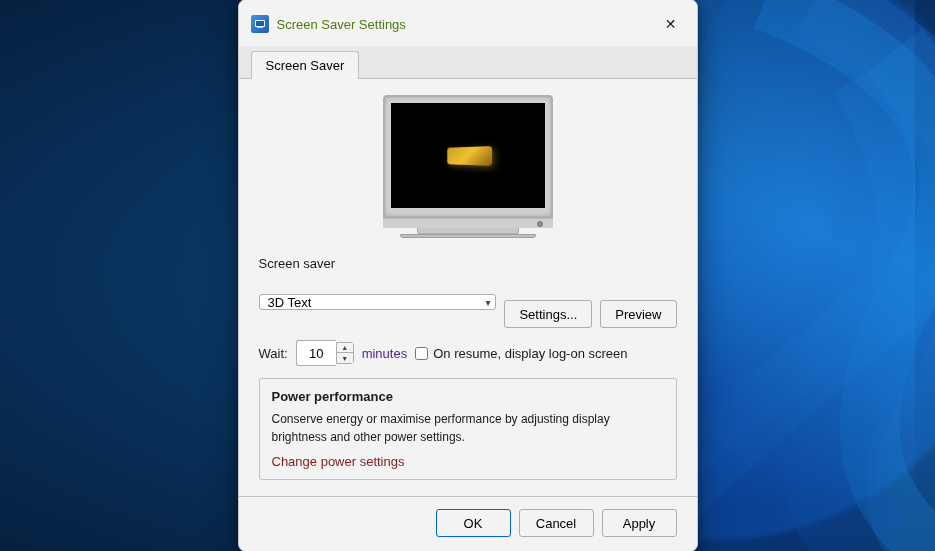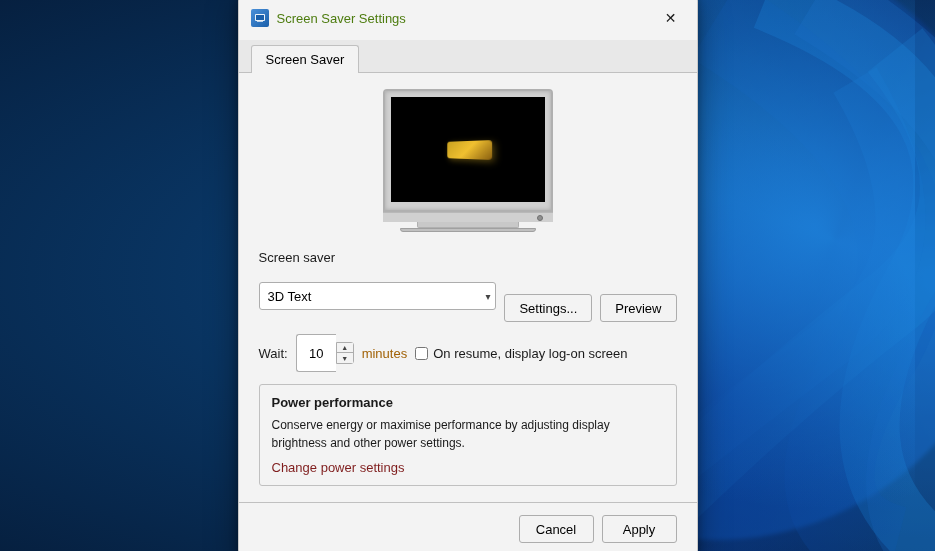--- a/index.html
+++ b/index.html
@@ -236,21 +236,21 @@
       gap: 8px;
     }
 
     .dropdown-wrapper {
       flex: 1;
       position: relative;
     }
 
     .dropdown-wrapper select {
       width: 100%;
-      height: 28px;
+      height: 16px;
       border: 1px solid #adadad;
       background: white;
       border-radius: 3px;
       padding: 0 8px;
       font-size: 13px;
       appearance: none;
       cursor: pointer;
       font-family: 'Segoe UI', sans-serif;
     }
 
@@ -290,21 +290,21 @@
       color: #1a1a1a;
     }
 
     .spinner-wrapper {
       display: flex;
       align-items: center;
     }
 
     .spinner-input {
       width: 40px;
-      height: 38px;
+      height: 26px;
       border: 1px solid #adadad;
       border-radius: 3px 0 0 3px;
       border-right: none;
       text-align: center;
       font-size: 13px;
       font-family: 'Segoe UI', sans-serif;
     }
 
     .spinner-buttons {
       display: flex;
@@ -328,21 +328,21 @@
       color: #444;
       padding: 0;
     }
 
     .spinner-btn:first-child {
       border-bottom: 1px solid #adadad;
     }
 
     .minutes-label {
       font-size: 13px;
-      color: #a16207;
+      color: #4c1d95;
     }
 
     .checkbox-label {
       display: flex;
       align-items: center;
       gap: 5px;
       font-size: 13px;
       color: #1a1a1a;
       cursor: pointer;
     }
@@ -510,17 +510,18 @@
       <div class="power-title">Power performance</div>
       <div class="power-desc">Conserve energy or maximise performance by adjusting display brightness and other power settings.</div>
       <a class="power-link" href="#">Change power settings</a>
     </div>
 
   </div>
 
   <hr class="divider">
 
   <div class="dialog-footer">
+    <button class="footer-btn default">OK</button>
     <button class="footer-btn">Cancel</button>
     <button class="footer-btn">Apply</button>
   </div>
 
 </div>
 
 </body></html>

